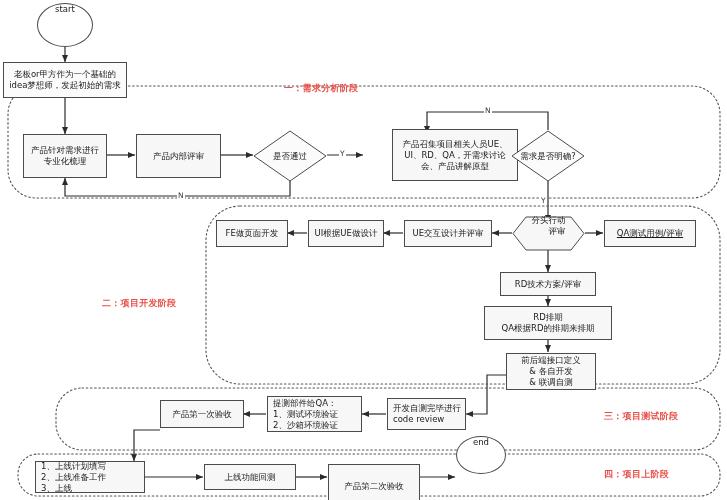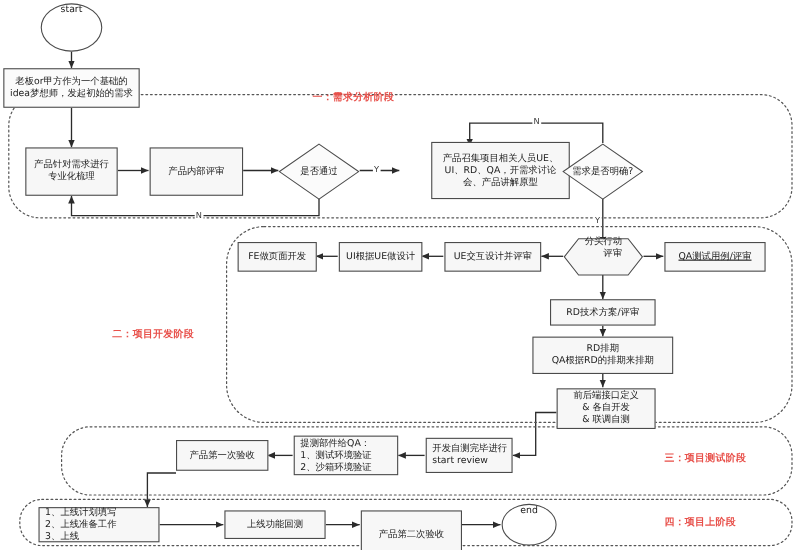--- a/index.html
+++ b/index.html
@@ -183,21 +183,21 @@
   </div>
 
   <div class="node" style="left:506px;top:353px;width:90px;height:37px;">
     <span class="txt">前后端接口定义
 &amp; 各自开发
 &amp; 联调自测</span>
   </div>
 
   <div class="node left" style="left:387px;top:398px;width:79px;height:32px;padding-left:5px;">
     <span class="txt">开发自测完毕进行
-start review</span>
+code review</span>
   </div>
 
   <div class="node left" style="left:267px;top:396px;width:95px;height:36px;padding-left:5px;">
     <span class="txt">提测部件给QA：
 1、测试环境验证
 2、沙箱环境验证</span>
   </div>
 
   <div class="node" style="left:160px;top:400px;width:84px;height:28px;">
     <span class="txt">产品第一次验收</span>
@@ -210,21 +210,21 @@
   </div>
 
   <div class="node" style="left:204px;top:464px;width:92px;height:26px;">
     <span class="txt">上线功能回测</span>
   </div>
 
   <div class="node" style="left:328px;top:464px;width:92px;height:44px;text-align:center;">
     <span class="txt">产品第二次验收</span>
   </div>
 
-  <div class="terminator" style="left:456px;top:458px;width:50px;height:38px;">
+  <div class="terminator" style="left:456px;top:436px;width:50px;height:38px;">
     <span>end</span>
   </div>
 
   <div class="edge-label" style="left:177px;top:191px;">N</div>
   <div class="edge-label" style="left:339px;top:149px;">Y</div>
   <div class="edge-label" style="left:484px;top:106px;">N</div>
   <div class="edge-label" style="left:540px;top:196px;">Y</div>
 
   <div class="phase-label" style="left:284px;top:82px;">一：需求分析阶段</div>
   <div class="phase-label" style="left:102px;top:297px;">二：项目开发阶段</div>

